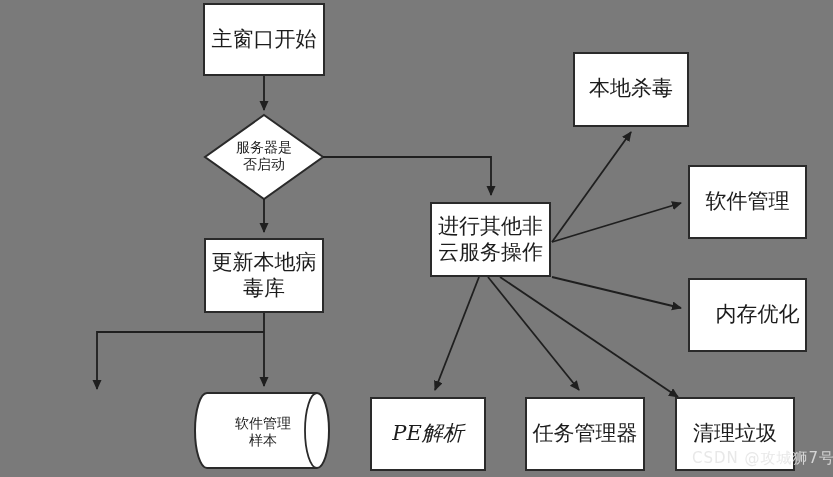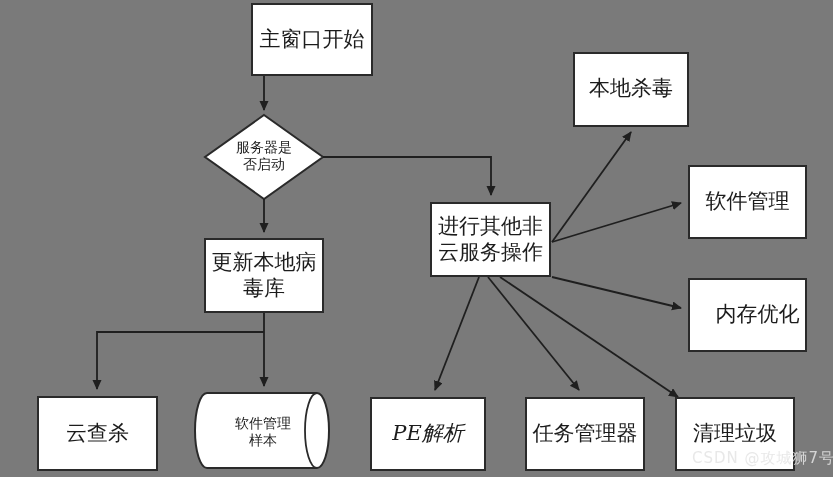--- a/index.html
+++ b/index.html
@@ -67,37 +67,34 @@
     <path class="edge" marker-end="url(#arrow)" d="M264,313 V386"></path>
     <path class="edge" marker-end="url(#arrow)" d="M264,332 H97 V389"></path>
     <path class="edge" marker-end="url(#arrow)" d="M552,242 L631,132"></path>
     <path class="edge" marker-end="url(#arrow)" d="M552,242 L681,203"></path>
     <path class="edge" marker-end="url(#arrow)" d="M552,277 L681,308"></path>
     <path class="edge" marker-end="url(#arrow)" d="M479,277 L435,390"></path>
     <path class="edge" marker-end="url(#arrow)" d="M488,277 L579,390"></path>
     <path class="edge" marker-end="url(#arrow)" d="M500,277 L678,397"></path>
   </svg>
 
-  <div class="node" style="left:203px;top:3px;width:122px;height:73px;margin-left:48px;">
+  <div class="node" style="left:203px;top:3px;width:122px;height:73px;">
     <span>主窗口开始</span>
   </div>
 
   <div class="ghost" style="left:202px;top:113px;width:124px;height:86px;">
     <span>服务器是
 否启动</span>
   </div>
 
   <div class="node" style="left:204px;top:238px;width:120px;height:75px;">
     <span>更新本地病
 毒库</span>
   </div>
 
-  <div class="node" style="left:37px;top:396px;width:121px;height:75px;">
-    <span>云查杀</span>
-  </div>
 
   <div class="ghost" style="left:207px;top:395px;width:112px;height:73px;">
     <span>软件管理
 样本</span>
   </div>
 
   <div class="node" style="left:430px;top:202px;width:121px;height:75px;">
     <span>进行其他非
 云服务操作</span>
   </div>

